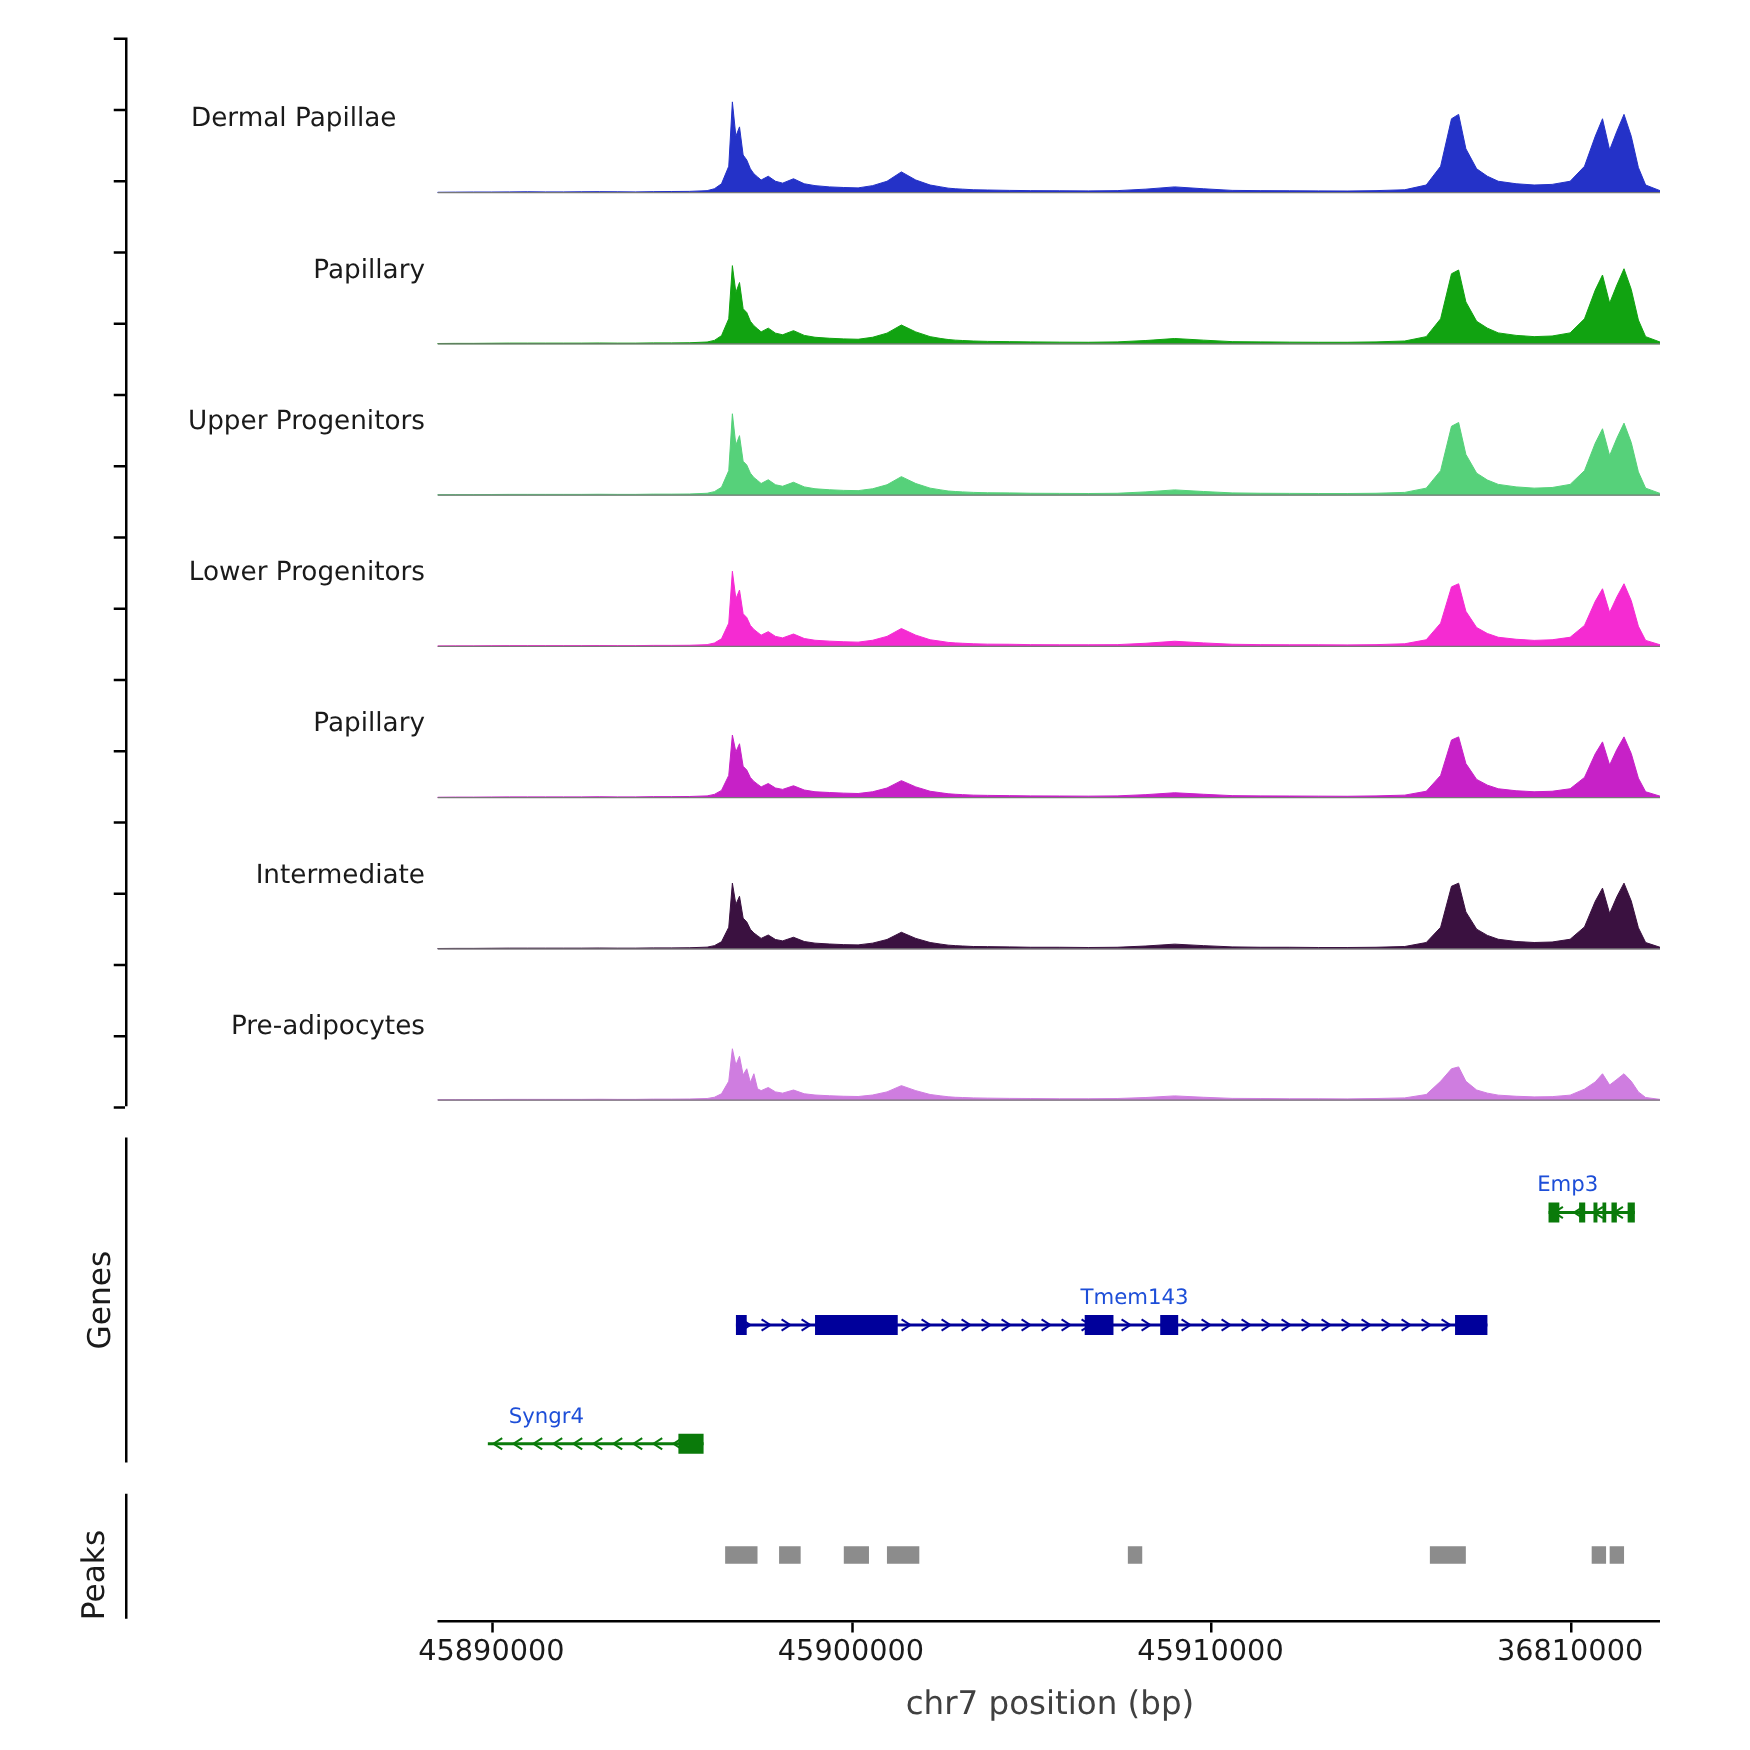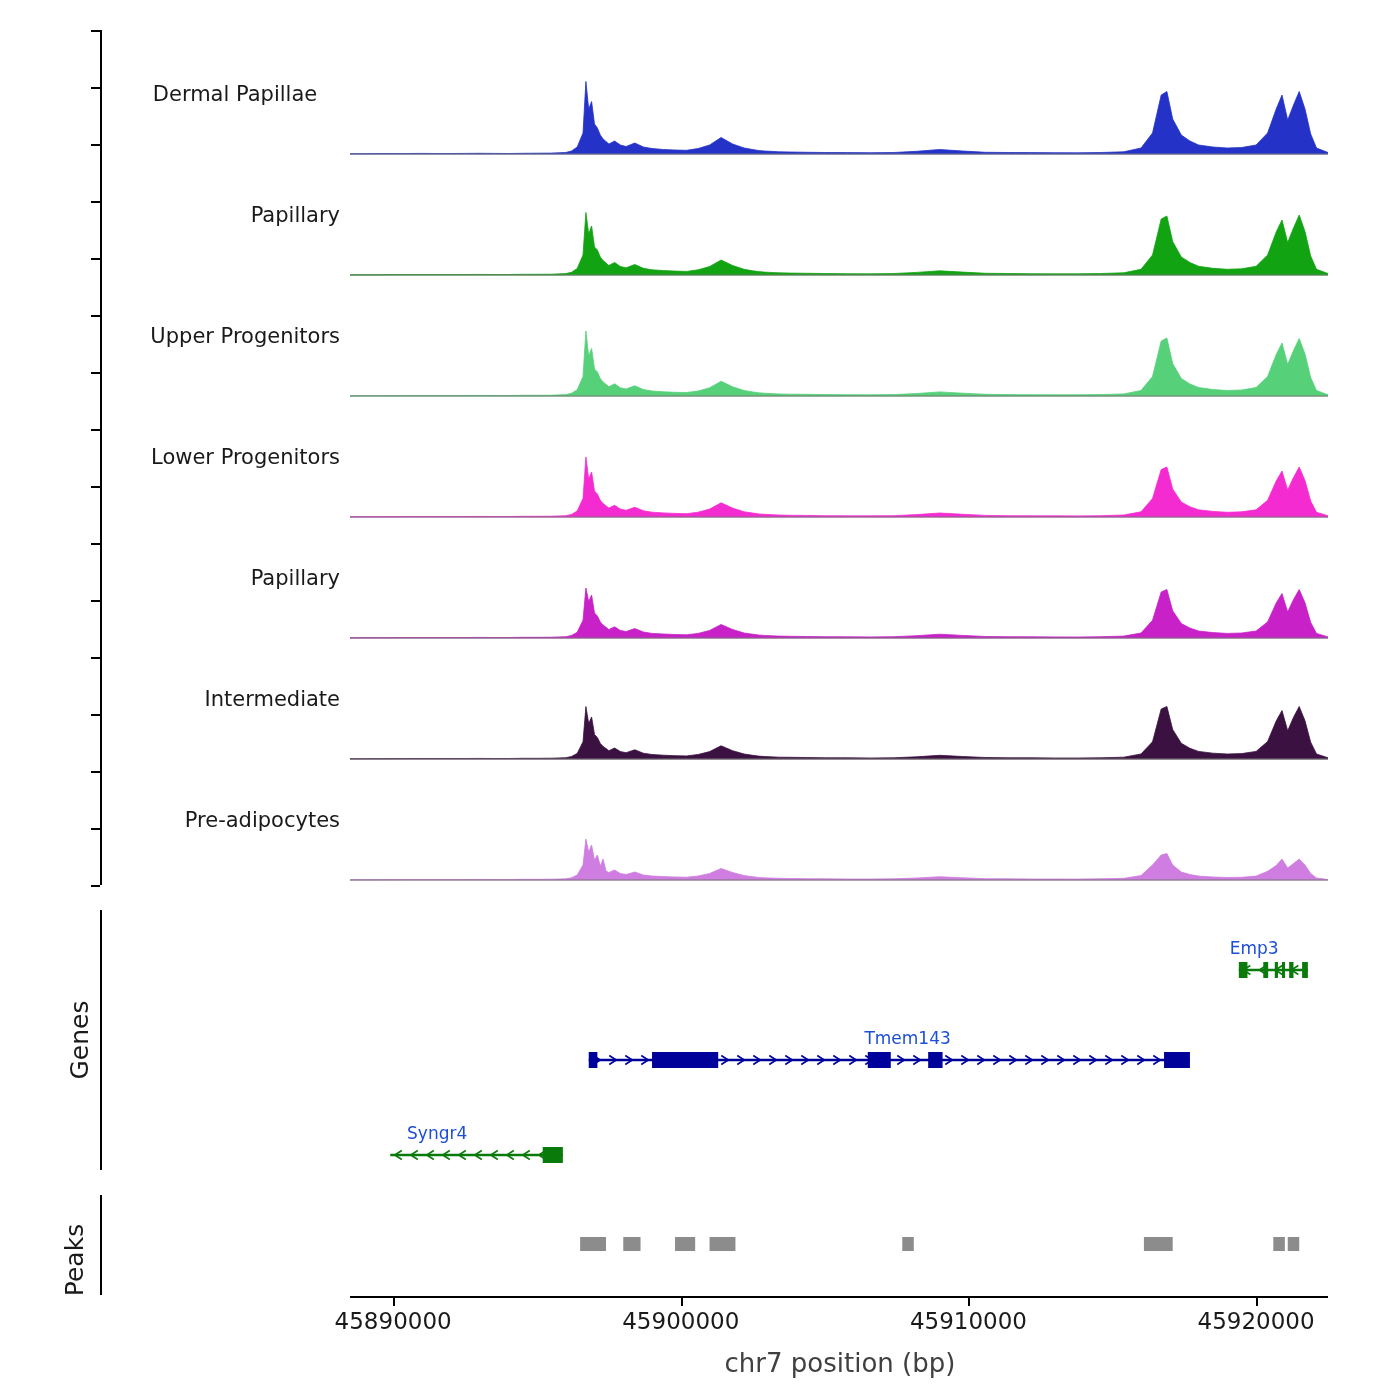--- a/index.html
+++ b/index.html
@@ -284,17 +284,17 @@
 
   <div class="xaxis-line"></div>
   <div id="xticks">
       <div class="xtick" style="left: 393.147px;"></div>
       <div class="xticklabel" style="left: 283.147px;">45890000</div>
       <div class="xtick" style="left: 680.794px;"></div>
       <div class="xticklabel" style="left: 570.794px;">45900000</div>
       <div class="xtick" style="left: 968.441px;"></div>
       <div class="xticklabel" style="left: 858.441px;">45910000</div>
       <div class="xtick" style="left: 1256.09px;"></div>
-      <div class="xticklabel" style="left: 1146.09px;">45920000</div>
+      <div class="xticklabel" style="left: 1146.09px;">36810000</div>
     </div>
   <div class="xlabel">chr7 position (bp)</div>
 
 </div>
 
 </body></html>

